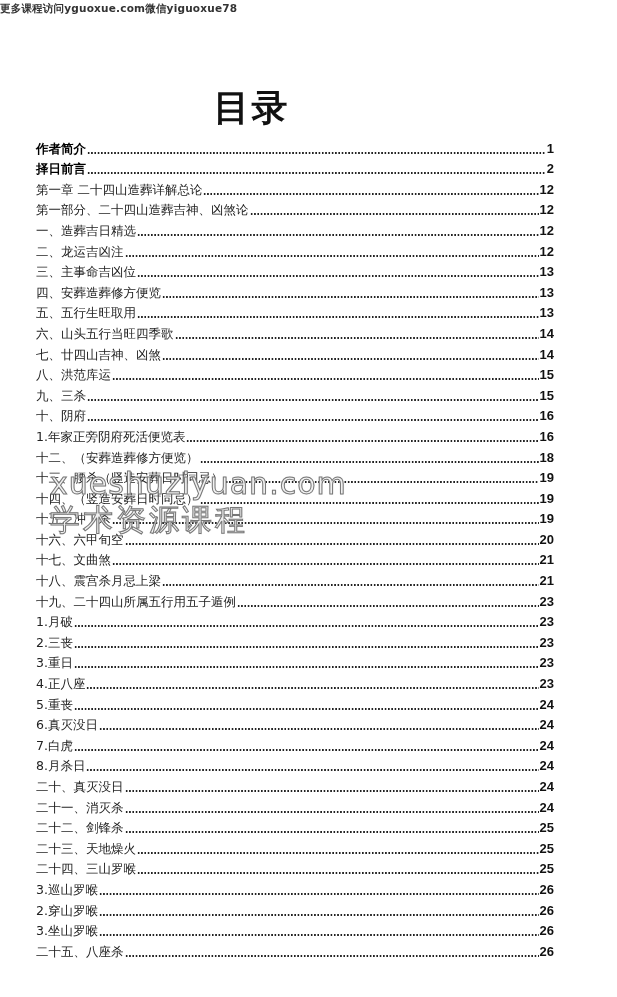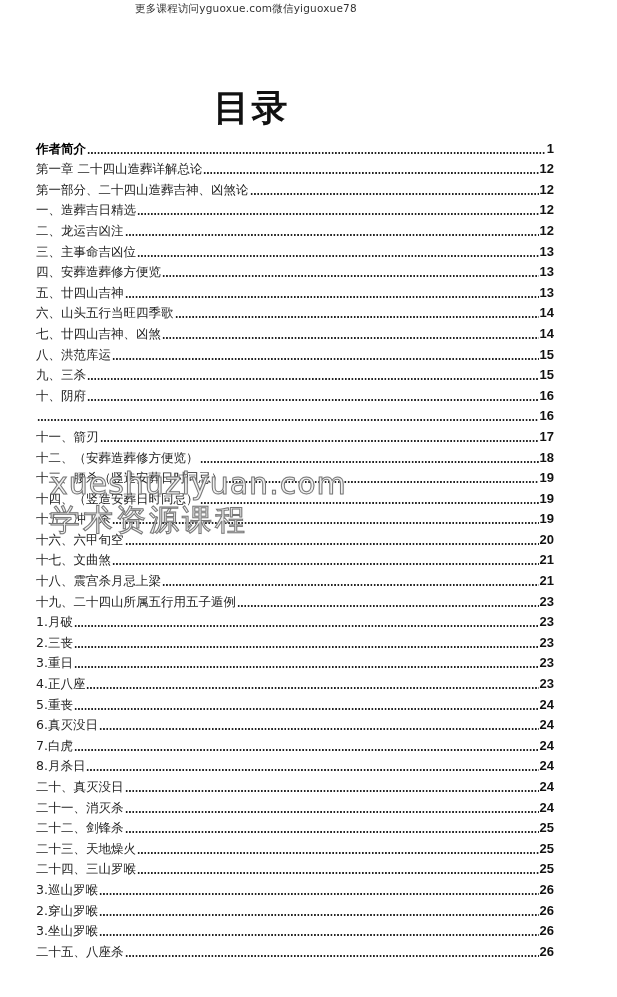--- a/index.html
+++ b/index.html
@@ -1,22 +1,22 @@
 <!DOCTYPE html>
 <html><head>
 <meta charset="utf-8">
 <style>
   html, body { margin: 0; padding: 0; }
   body {
     width: 617px; height: 997px; background: #ffffff; position: relative; overflow: hidden;
     font-family: "DejaVu Sans", "Liberation Sans", sans-serif; color: #1a1a1a;
   }
   .header-note {
-    position: absolute; top: 2px; left: 0; width: 492px; text-align: center;
-    font-size: 10.5px; color: #333; letter-spacing: 0.2px;
+    position: absolute; top: 2px; left: 0; width: 492px; 
+    font-size: 10.5px; color: #333; letter-spacing: 0.2px; font-weight: bold;
   }
   .title {
     position: absolute; top: 84px; left: 0; width: 503px; text-align: center;
     font-size: 36px; font-weight: bold; color: #111; letter-spacing: 2px;
     font-family: "DejaVu Sans", sans-serif;
   }
   .toc {
     position: absolute; top: 137px; left: 36px; width: 518px;
   }
   .toc-row {
@@ -45,20 +45,25 @@
 
 <div class="header-note">更多课程访问yguoxue.com微信yiguoxue78</div>
 <div class="title">目录</div>
 
 <div class="toc" id="toc">
     <div class="toc-row bold">
       <span class="label">作者简介</span>
       <span class="leader"></span>
       <span class="page">1</span>
     </div>
+    <div class="toc-row bold">
+      <span class="label">择日前言</span>
+      <span class="leader"></span>
+      <span class="page">2</span>
+    </div>
     <div class="toc-row">
       <span class="label">第一章 二十四山造葬详解总论</span>
       <span class="leader"></span>
       <span class="page">12</span>
     </div>
     <div class="toc-row">
       <span class="label">第一部分、二十四山造葬吉神、凶煞论</span>
       <span class="leader"></span>
       <span class="page">12</span>
     </div>
@@ -76,21 +81,21 @@
       <span class="label">三、主事命吉凶位</span>
       <span class="leader"></span>
       <span class="page">13</span>
     </div>
     <div class="toc-row">
       <span class="label">四、安葬造葬修方便览</span>
       <span class="leader"></span>
       <span class="page">13</span>
     </div>
     <div class="toc-row">
-      <span class="label">五、廿四山吉神</span>
+      <span class="label">五、五行生旺取用</span>
       <span class="leader"></span>
       <span class="page">13</span>
     </div>
     <div class="toc-row">
       <span class="label">六、山头五行当旺四季歌</span>
       <span class="leader"></span>
       <span class="page">14</span>
     </div>
     <div class="toc-row">
       <span class="label">七、廿四山吉神、凶煞</span>
@@ -106,27 +111,23 @@
       <span class="label">九、三杀</span>
       <span class="leader"></span>
       <span class="page">15</span>
     </div>
     <div class="toc-row">
       <span class="label">十、阴府</span>
       <span class="leader"></span>
       <span class="page">16</span>
     </div>
     <div class="toc-row">
+      <span class="label">1.年家正旁阴府死活便览表</span>
       <span class="leader"></span>
       <span class="page">16</span>
-    </div>
-    <div class="toc-row">
-      <span class="label">十一、箭刃</span>
-      <span class="leader"></span>
-      <span class="page">17</span>
     </div>
     <div class="toc-row">
       <span class="label">十二、（安葬造葬修方便览）</span>
       <span class="leader"></span>
       <span class="page">18</span>
     </div>
     <div class="toc-row">
       <span class="label">十三、腰杀（竖造安葬日时同忌）</span>
       <span class="leader"></span>
       <span class="page">19</span>

